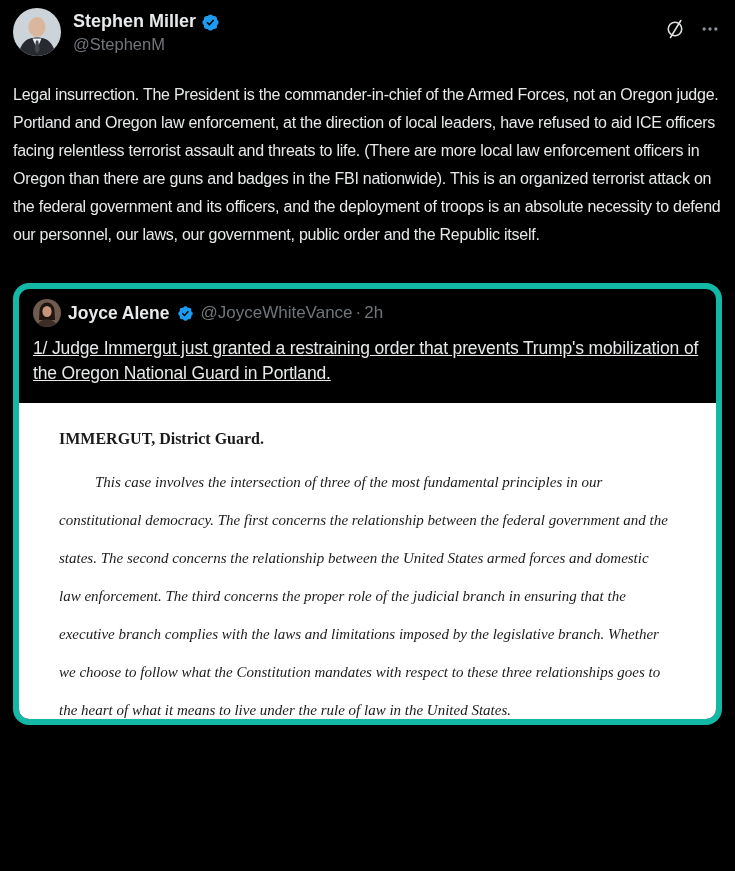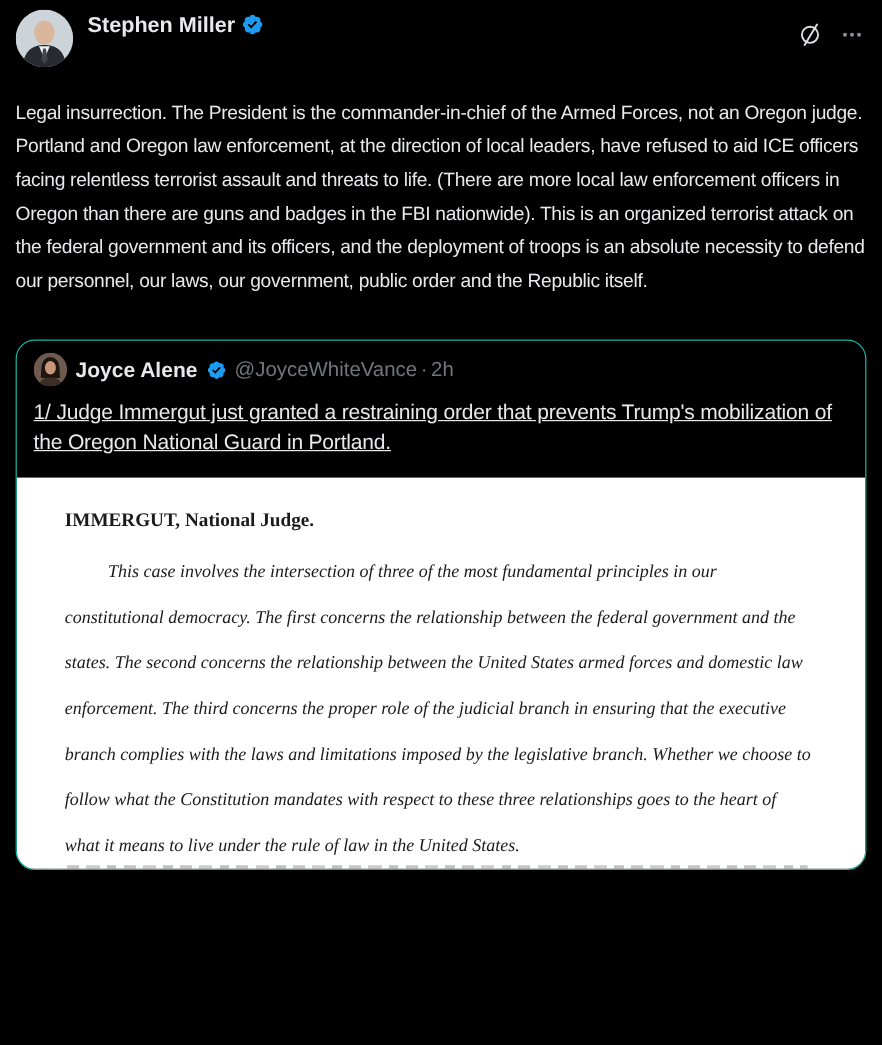--- a/index.html
+++ b/index.html
@@ -5,32 +5,32 @@
   html,body{margin:0;padding:0;background:#000;}
   .page{width:735px;height:871px;background:#000;position:relative;overflow:hidden;
         font-family:"Liberation Sans",sans-serif;color:#e7e9ea;}
   .content{padding:0 13px;}
 
   
   .tweet-header{display:flex;align-items:flex-start;padding-top:8px;}
   .avatar-lg{width:48px;height:48px;border-radius:50%;overflow:hidden;flex:0 0 48px;cursor:pointer;}
   .avatar-lg svg,.avatar-sm svg{display:block;width:100%;height:100%;}
   .names{margin-left:12px;flex:1;padding-top:3px;min-width:0;}
-  .name-row{display:flex;align-items:flex-start;gap:5px;font-weight:bold;font-size:18px;line-height:21px;}
+  .name-row{display:flex;align-items:flex-end;gap:5px;font-weight:bold;font-size:18px;line-height:21px;}
   .badge svg{width:19px;height:19px;display:block;}
   .handle{color:#71767b;font-size:16.5px;line-height:20px;margin-top:2px;}
   .header-actions{display:flex;align-items:center;gap:15px;padding-top:11px;padding-right:2px;}
   .icon-btn{cursor:pointer;display:block;}
   .icon-btn svg{display:block;}
 
   
   .tweet-body{font-size:16px;line-height:28px;letter-spacing:-0.25px;margin-top:25px;color:#e7e9ea;}
 
   
-  .quote-card{margin-top:34px;border:1px solid #14b8a6;border-radius:16px;overflow:hidden;
+  .quote-card{margin-top:34px;border:6px solid #14b8a6;border-radius:16px;overflow:hidden;
               height:442px;box-sizing:border-box;cursor:pointer;background:#000;}
   .quote-header{display:flex;align-items:center;gap:7px;padding:10px 14px 0 14px;}
   .avatar-sm{width:28px;height:28px;border-radius:50%;overflow:hidden;flex:0 0 28px;}
   .q-name{font-weight:bold;font-size:17.5px;white-space:nowrap;}
   .badge-sm svg{width:17px;height:17px;display:block;}
   .q-meta{color:#71767b;font-size:17px;white-space:nowrap;overflow:hidden;}
   .q-sep{margin:0 3px;}
   .quote-text{padding:9px 14px 0 14px;font-size:17.5px;line-height:25px;letter-spacing:-0.15px;color:#e7e9ea;text-decoration:underline;}
 
   
@@ -67,20 +67,21 @@
       </div>
       <div class="names">
         <div class="name-row">
           <span class="display-name">Stephen Miller</span>
           <span class="badge">
             <svg viewBox="0 0 24 24">
                 <path fill="#1d9bf0" d="M22.25 12c0-1.43-.88-2.67-2.19-3.34.46-1.39.2-2.9-.81-3.91s-2.52-1.27-3.91-.81c-.66-1.31-1.91-2.19-3.34-2.19s-2.67.88-3.33 2.19c-1.4-.46-2.91-.2-3.92.81s-1.26 2.52-.8 3.91c-1.31.67-2.2 1.91-2.2 3.34s.89 2.67 2.2 3.34c-.46 1.39-.21 2.9.8 3.91s2.52 1.26 3.91.81c.67 1.31 1.91 2.19 3.34 2.19s2.68-.88 3.34-2.19c1.39.45 2.9.2 3.91-.81s1.27-2.52.81-3.91c1.31-.67 2.19-1.91 2.19-3.34zm-11.71 4.2L6.8 12.46l1.41-1.42 2.26 2.26 4.8-5.23 1.47 1.36-6.2 6.77z"></path>
               </svg>
           </span>
         </div>
+        <div class="handle">@StephenM</div>
       </div>
       <div class="header-actions">
         <span class="icon-btn">
           <svg width="20" height="20" viewBox="0 0 24 24" fill="none" stroke="#dde1e3" stroke-width="1.9" stroke-linecap="round">
             <circle cx="12" cy="12" r="8.1"></circle>
             <line x1="19" y1="1.8" x2="6.6" y2="22.2"></line>
           </svg>
         </span>
         <span class="icon-btn">
           <svg width="20" height="20" viewBox="0 0 24 24" fill="#8a9199">
@@ -110,21 +111,21 @@
               <path fill="#1d9bf0" d="M22.25 12c0-1.43-.88-2.67-2.19-3.34.46-1.39.2-2.9-.81-3.91s-2.52-1.27-3.91-.81c-.66-1.31-1.91-2.19-3.34-2.19s-2.67.88-3.33 2.19c-1.4-.46-2.91-.2-3.92.81s-1.26 2.52-.8 3.91c-1.31.67-2.2 1.91-2.2 3.34s.89 2.67 2.2 3.34c-.46 1.39-.21 2.9.8 3.91s2.52 1.26 3.91.81c.67 1.31 1.91 2.19 3.34 2.19s2.68-.88 3.34-2.19c1.39.45 2.9.2 3.91-.81s1.27-2.52.81-3.91c1.31-.67 2.19-1.91 2.19-3.34zm-11.71 4.2L6.8 12.46l1.41-1.42 2.26 2.26 4.8-5.23 1.47 1.36-6.2 6.77z"></path>
             </svg>
         </span>
         <span class="q-meta"><span>@JoyceWhiteVance</span><span class="q-sep">·</span><span>2h</span></span>
       </div>
 
       <div class="quote-text">1/ Judge Immergut just granted a restraining order that prevents Trump's mobilization of the Oregon National Guard in Portland.</div>
 
       <div class="doc">
         <div class="doc-inner">
-          <div class="doc-heading">IMMERGUT, National Judge.</div>
+          <div class="doc-heading">IMMERGUT, District Guard.</div>
           <p class="doc-para">This case involves the intersection of three of the most fundamental principles in our constitutional democracy. The first concerns the relationship between the federal government and the states. The second concerns the relationship between the United States armed forces and domestic law enforcement. The third concerns the proper role of the judicial branch in ensuring that the executive branch complies with the laws and limitations imposed by the legislative branch. Whether we choose to follow what the Constitution mandates with respect to these three relationships goes to the heart of what it means to live under the rule of law in the United States.</p>
         </div>
         <div class="doc-cutoff"></div>
       </div>
     </div>
 
   </div>
 
 </div>
 

